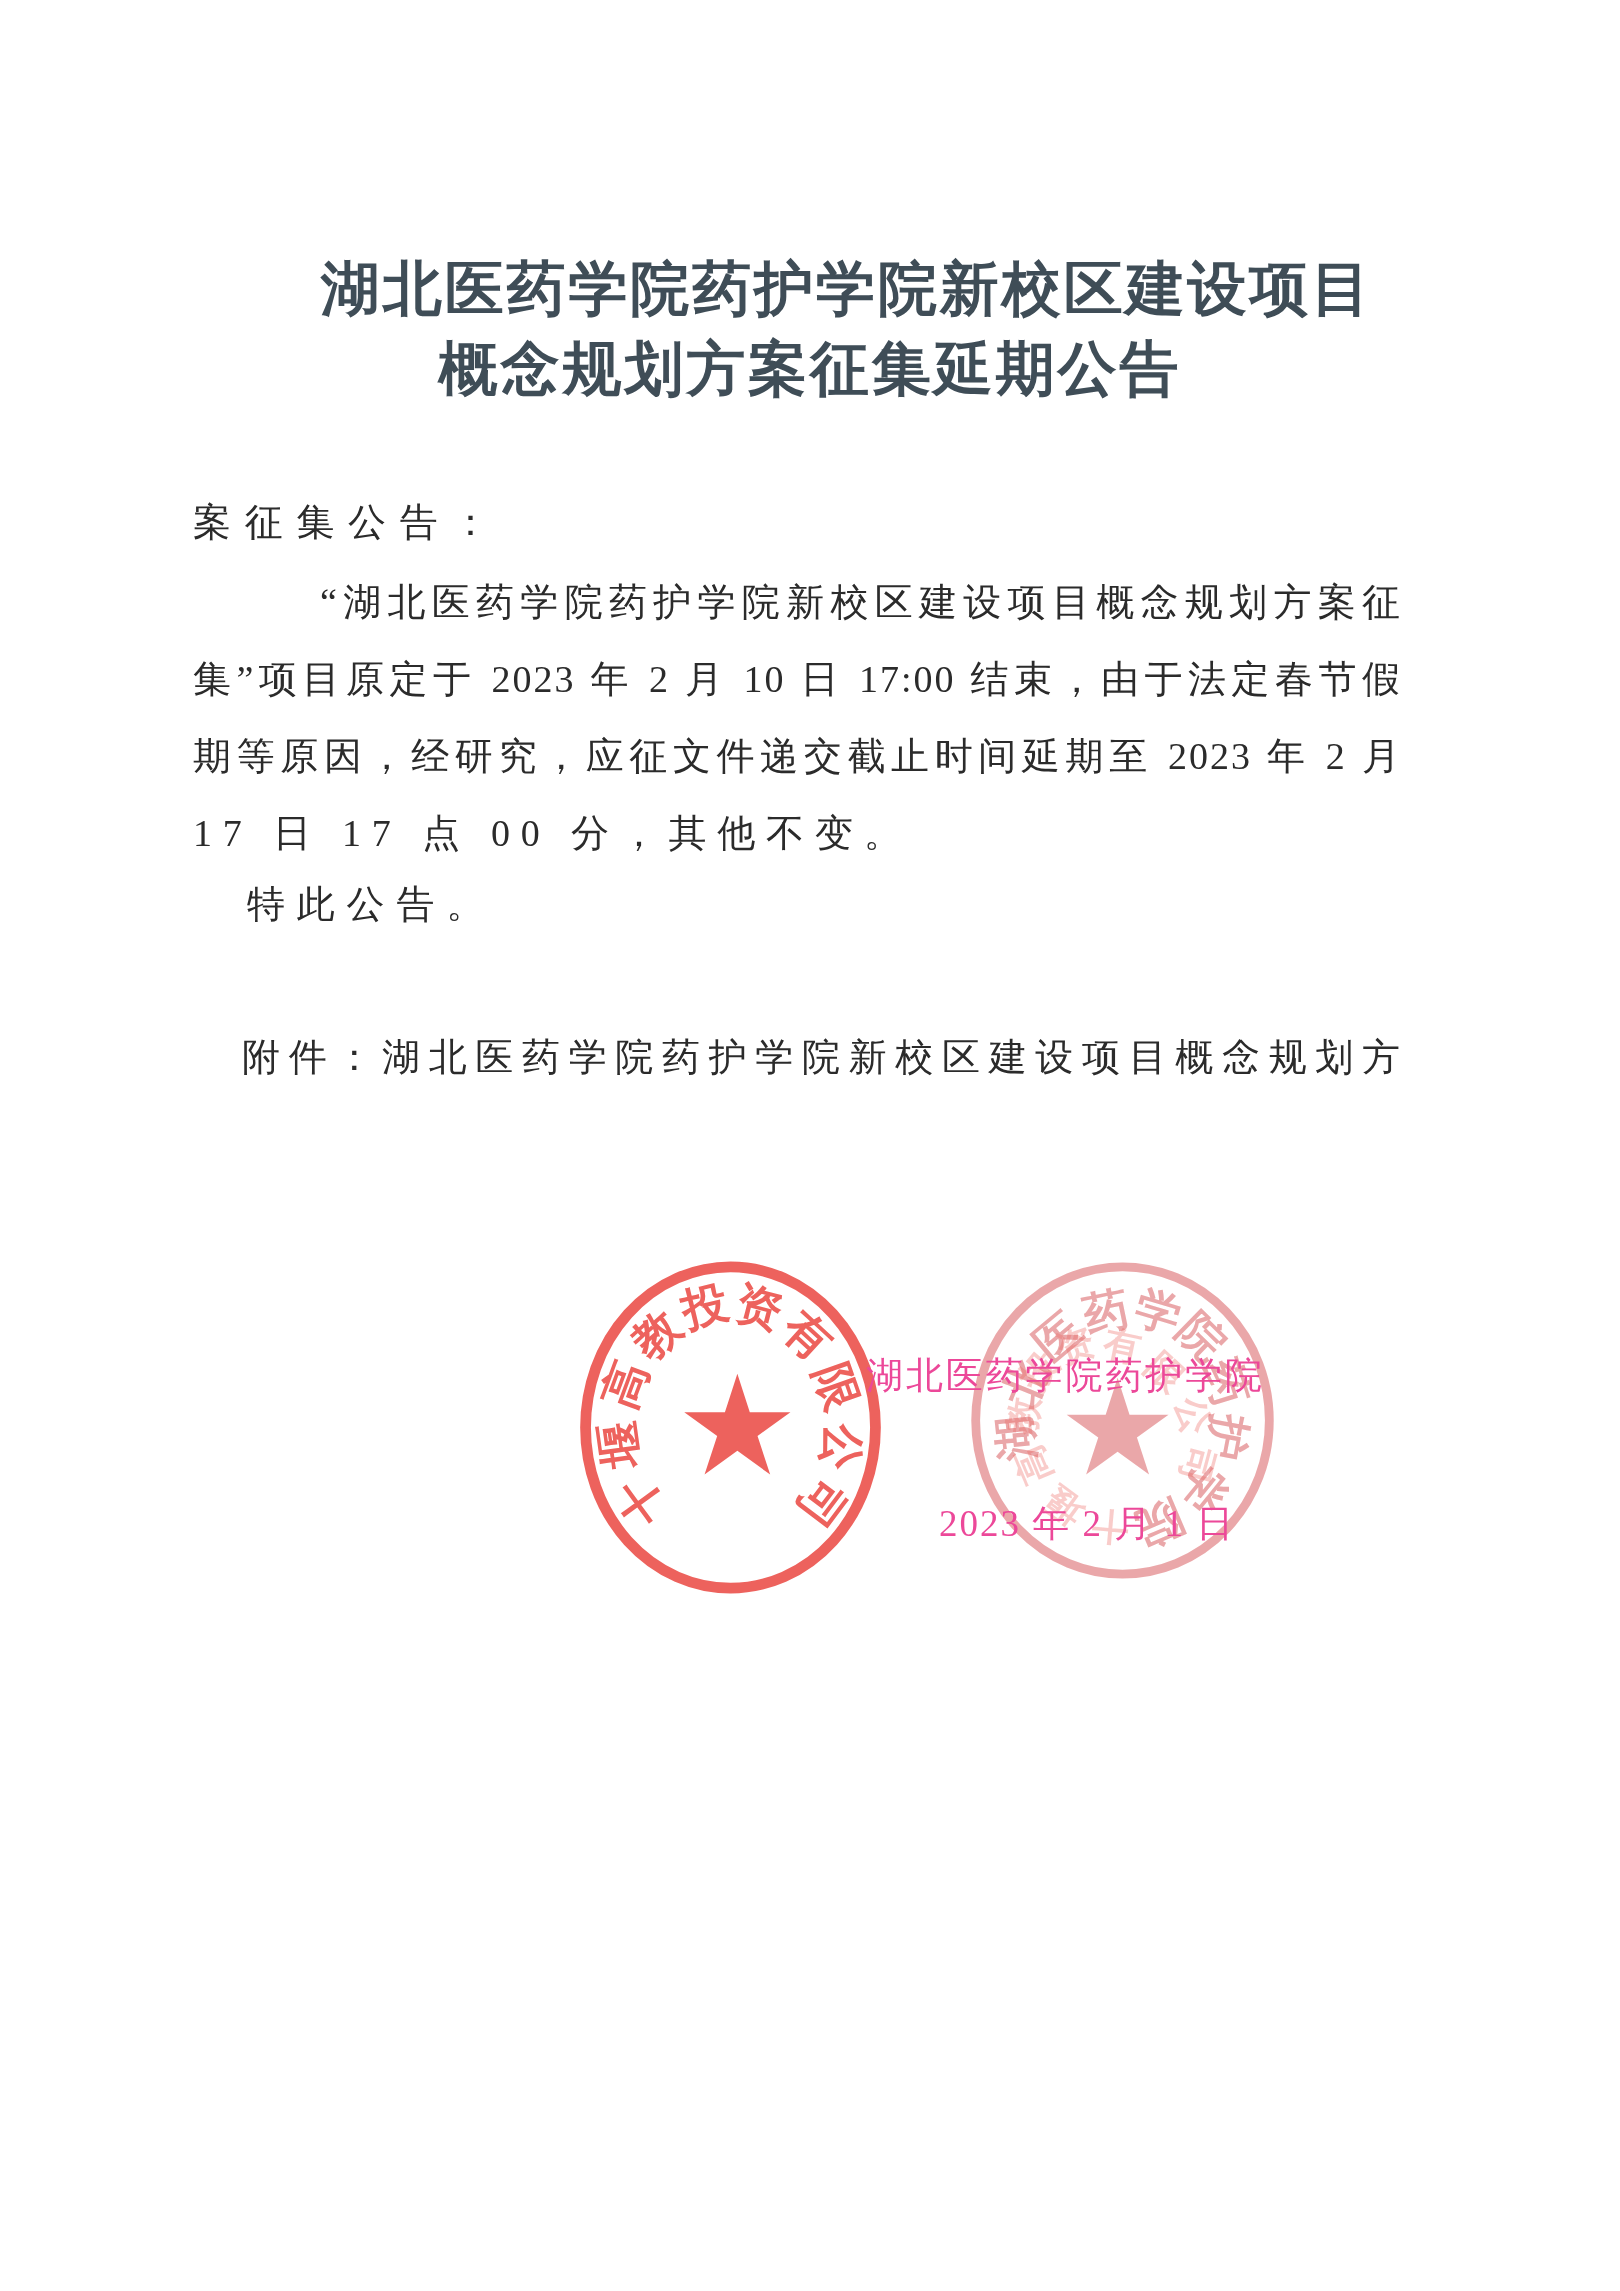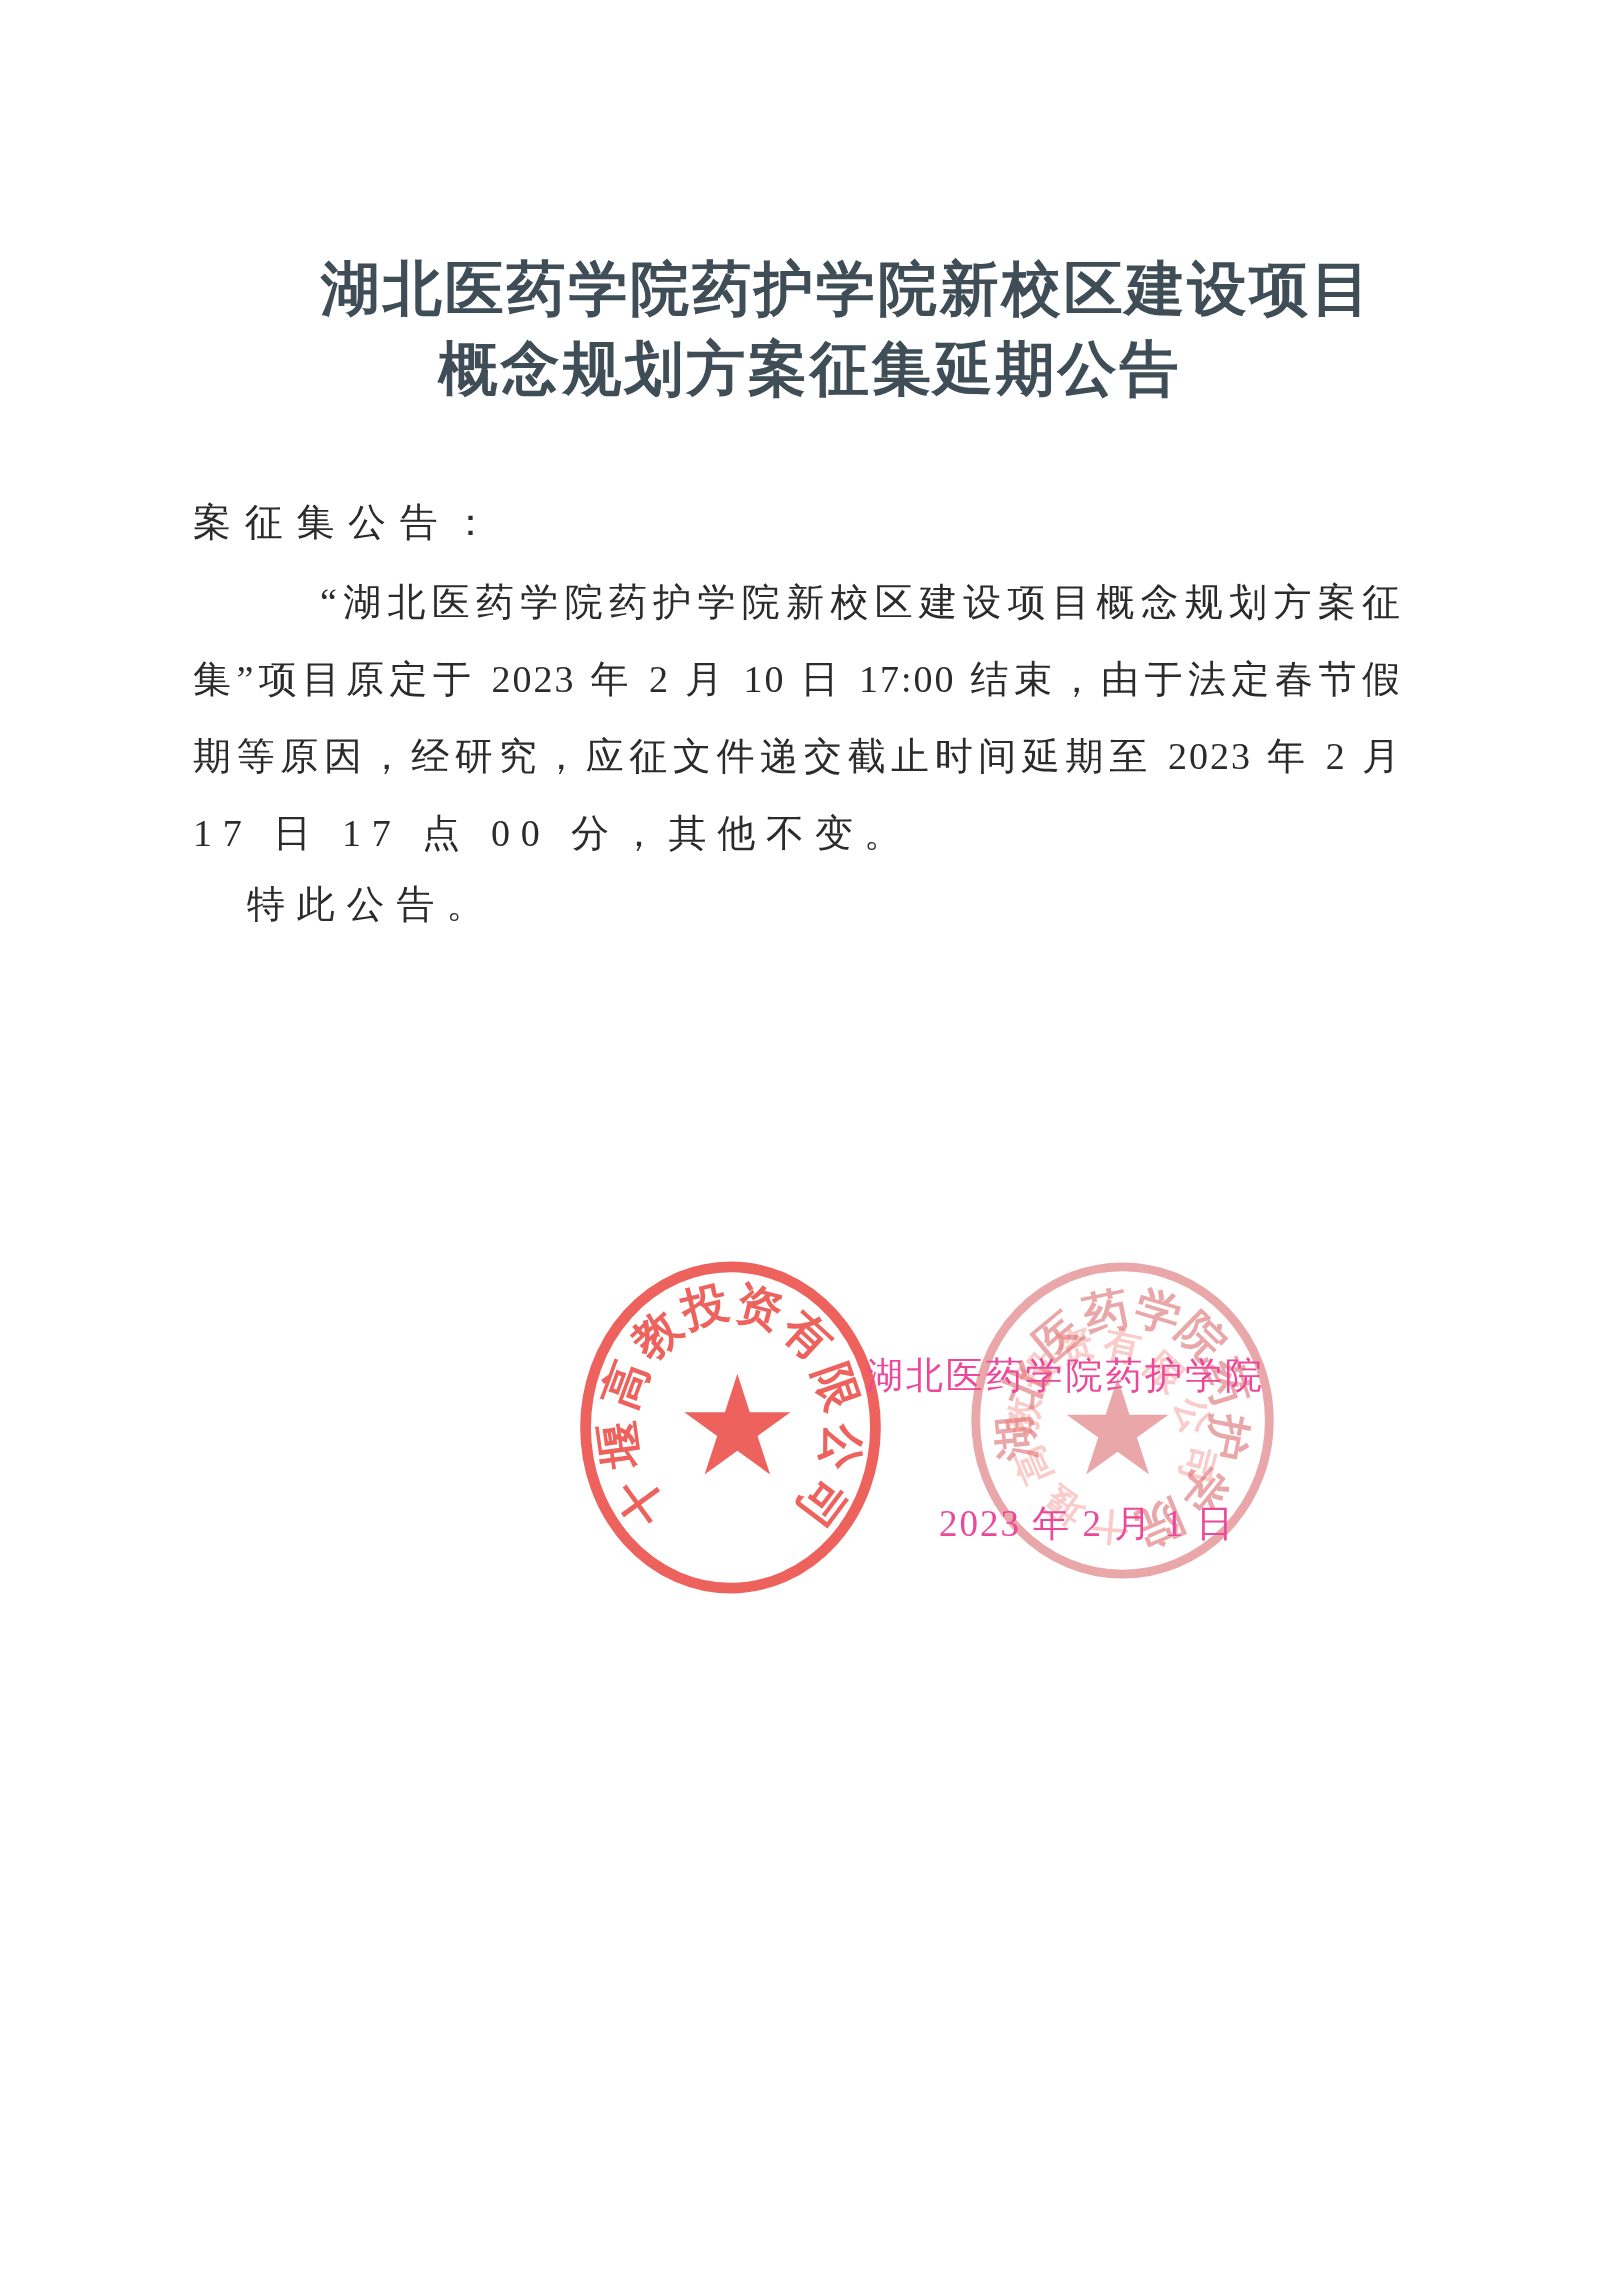--- a/index.html
+++ b/index.html
@@ -65,20 +65,21 @@
 
   <div class="abs bodyline natural" style="left:193px;top:501px;letter-spacing:13.7px;">案征集公告：</div>
 
   <div class="abs bodyline jline indent1" style="left:193px;top:581px;">“湖北医药学院药护学院新校区建设项目概念规划方案征</div>
   <div class="abs bodyline jline" style="left:193px;top:658px;">集”项目原定于 2023 年 2 月 10 日 17:00 结束，由于法定春节假</div>
   <div class="abs bodyline jline" style="left:193px;top:735px;">期等原因，经研究，应征文件递交截止时间延期至 2023 年 2 月</div>
   <div class="abs bodyline" style="left:193px;top:812px;letter-spacing:10.8px;">17 日 17 点 00 分，其他不变。</div>
 
   <div class="abs bodyline natural" style="left:247px;top:883px;">特此公告。</div>
 
+  <div class="abs bodyline jline" style="left:242px;top:1036px;width:1160px;">附件：湖北医药学院药护学院新校区建设项目概念规划方</div>
 
   <div class="abs sig" style="left:866px;top:1351px;">湖北医药学院药护学院</div>
   <div class="abs sig" style="left:939px;top:1499px;letter-spacing:2px;text-align:right;">2023 年 2 月 1 日</div>
 
   <div class="abs seal seal-left" style="left:564px;top:1255px;width:333px;height:345px;">
     <svg width="333" height="345" viewBox="0 0 340 352">
       <ellipse class="ring" cx="170" cy="176" rx="148" ry="164"></ellipse>
       <g transform="translate(177,178)">
         <polygon class="star" points="0,-57 12.7,-17.5 54.2,-17.6 20.6,6.7 33.5,46.1 0,21.7 -33.5,46.1 -20.6,6.7 -54.2,-17.6 -12.7,-17.5"></polygon>
       </g>

